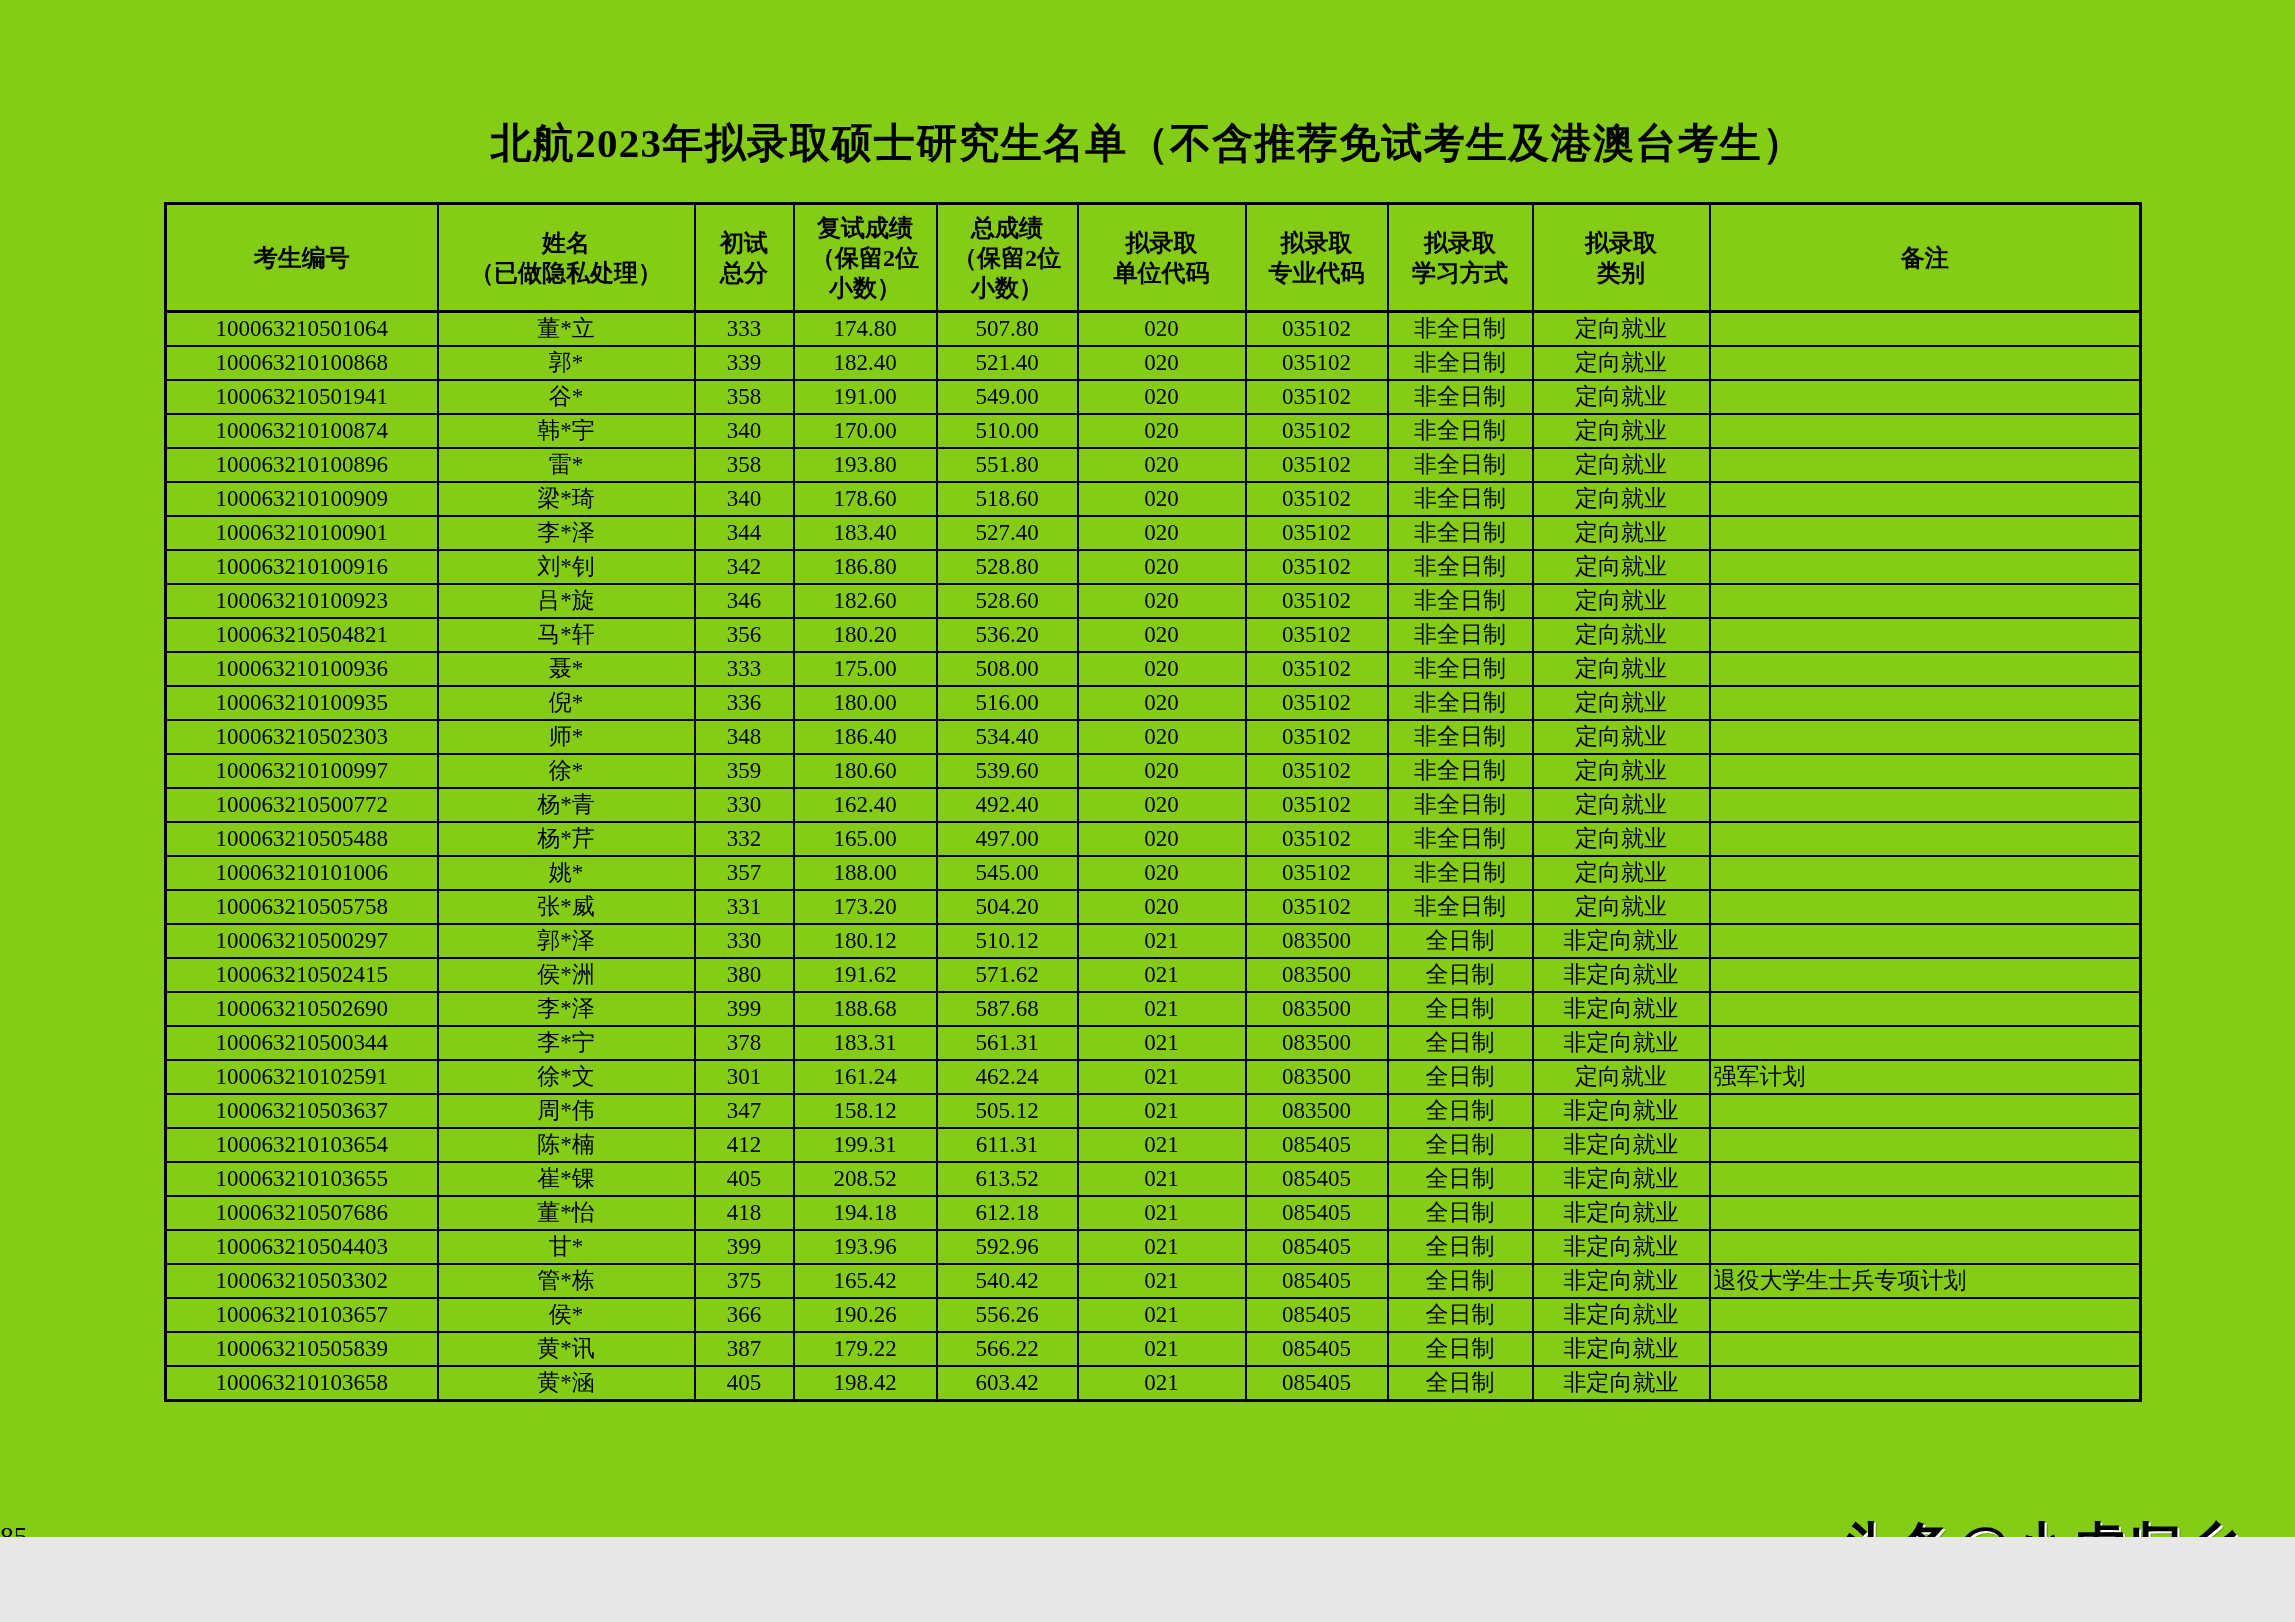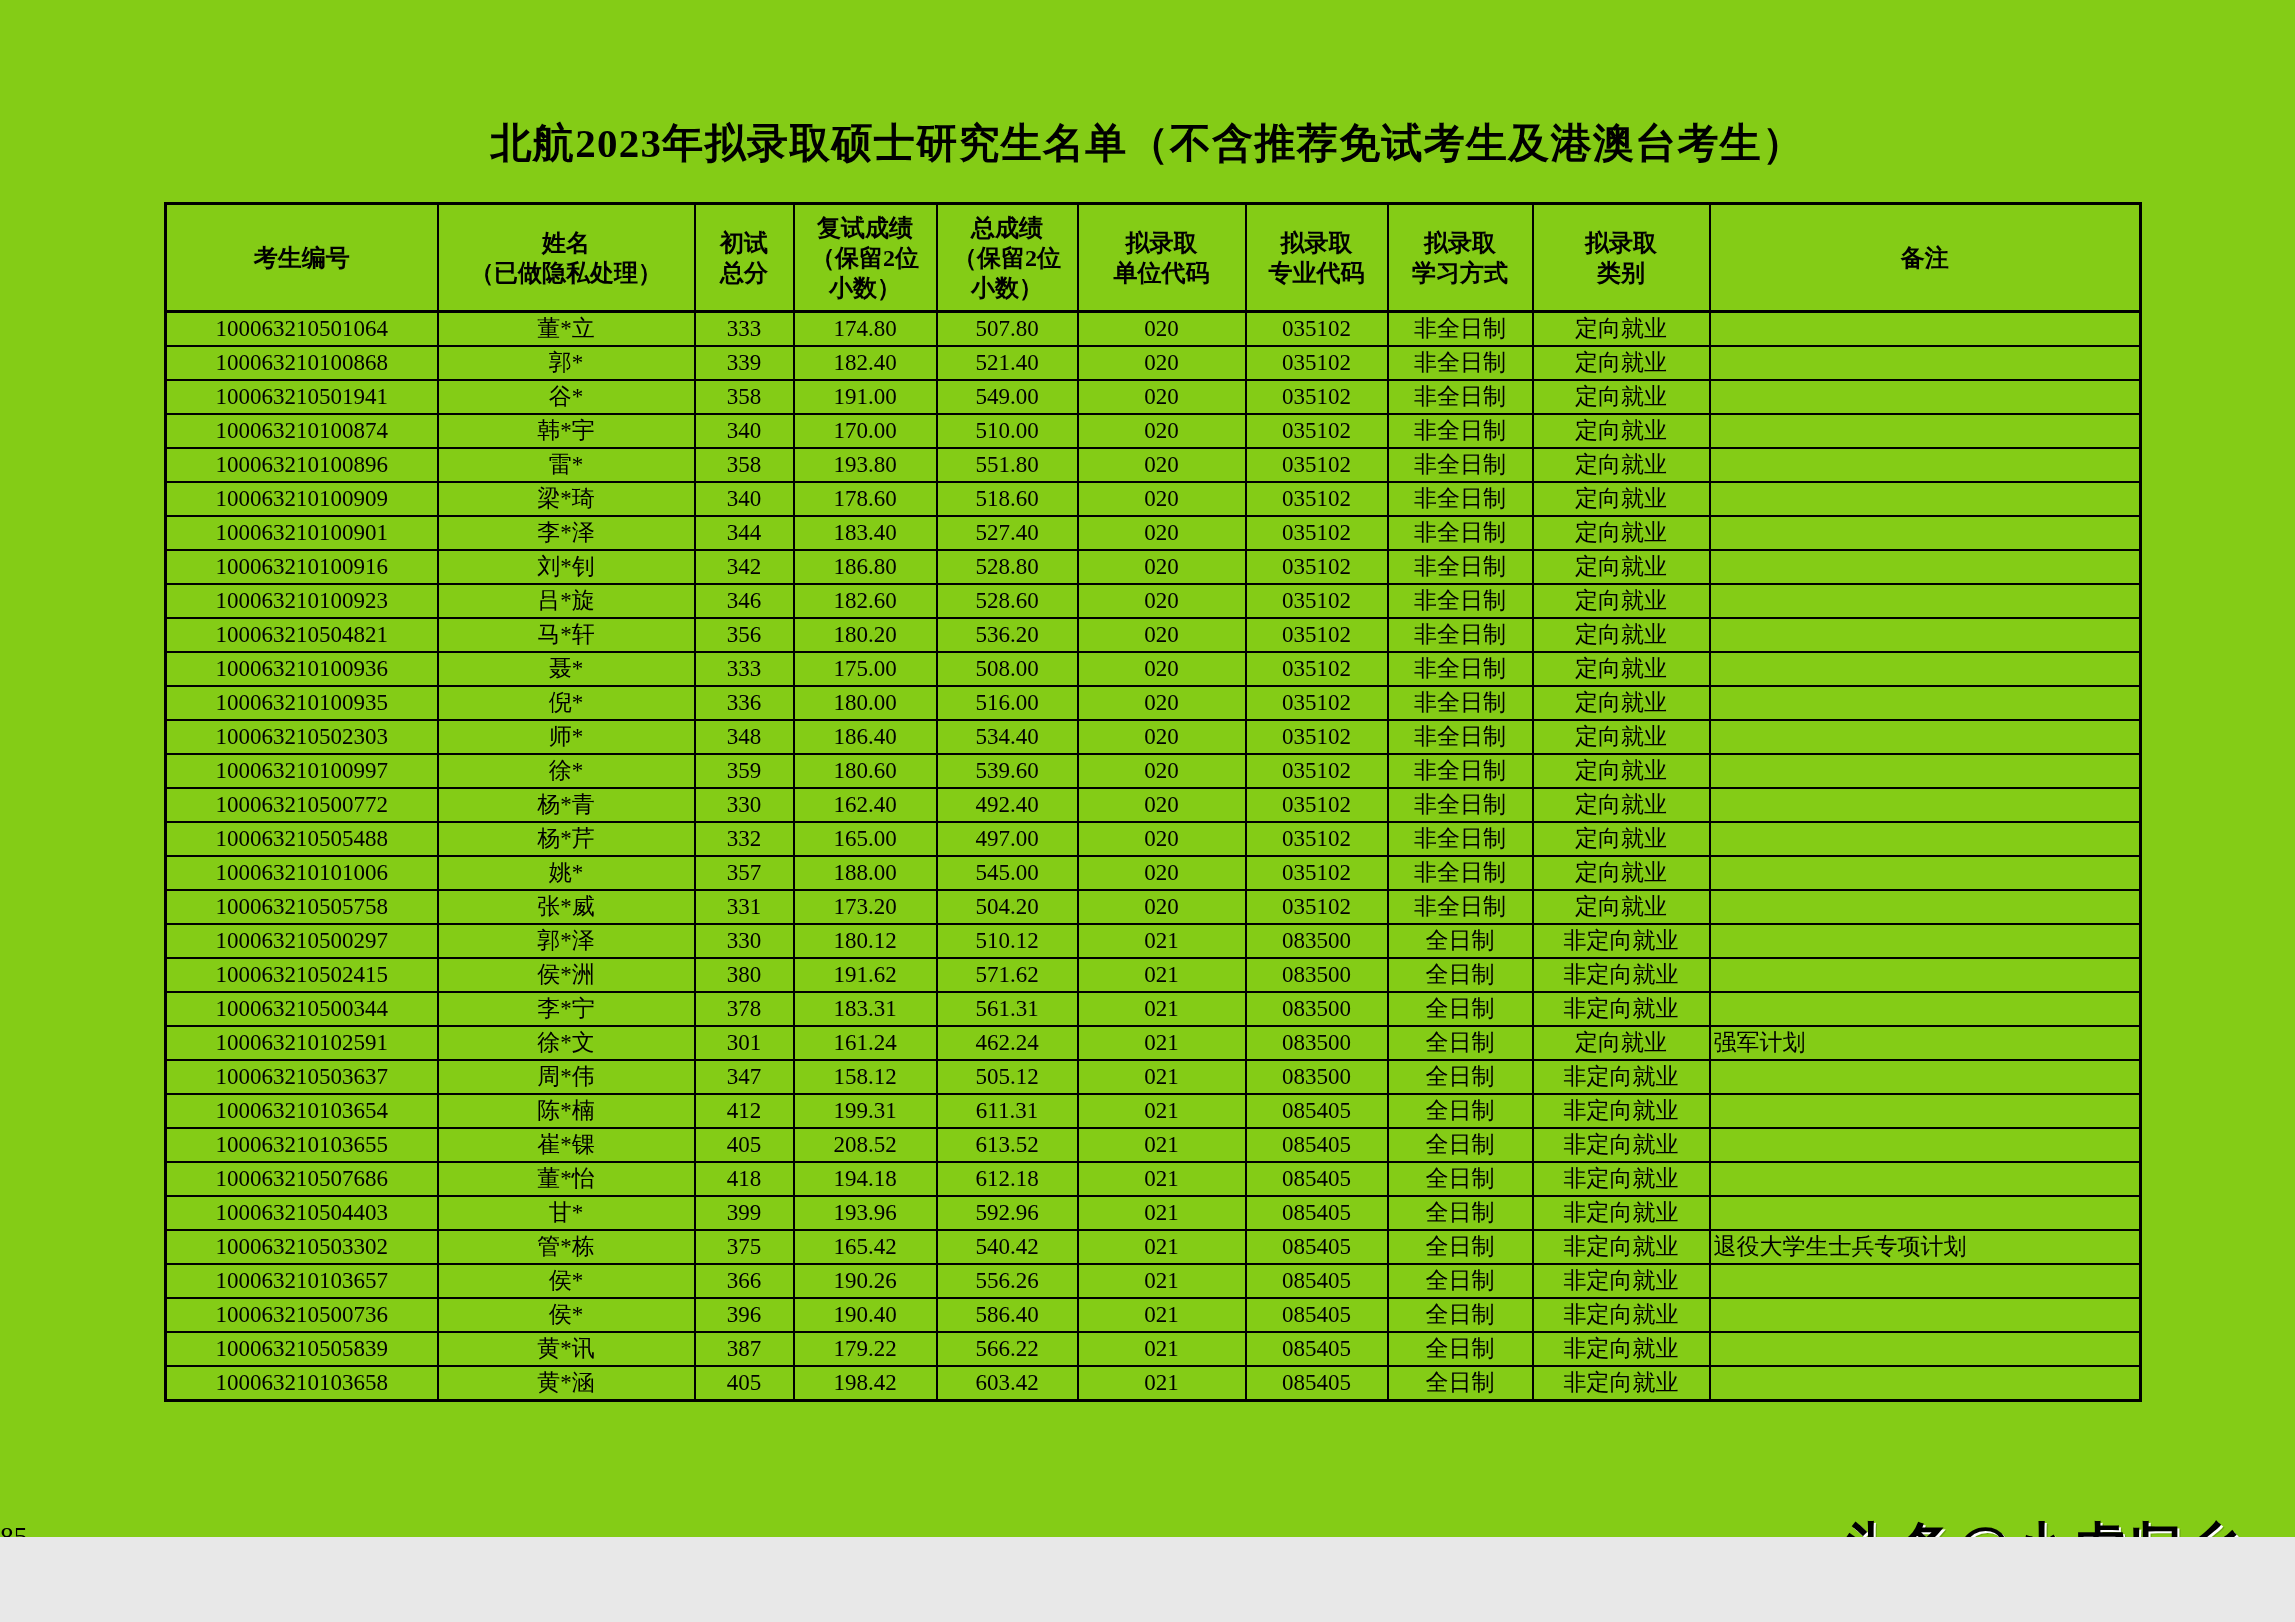--- a/index.html
+++ b/index.html
@@ -357,20 +357,32 @@
             <td>380</td>
             <td>191.62</td>
             <td>571.62</td>
             <td>021</td>
             <td>083500</td>
             <td>全日制</td>
             <td>非定向就业</td>
             <td class="remark"></td>
           </tr>
           <tr>
+            <td>100063210502690</td>
+            <td>李*泽</td>
+            <td>399</td>
+            <td>188.68</td>
+            <td>587.68</td>
+            <td>021</td>
+            <td>083500</td>
+            <td>全日制</td>
+            <td>非定向就业</td>
+            <td class="remark"></td>
+          </tr>
+          <tr>
             <td>100063210500344</td>
             <td>李*宁</td>
             <td>378</td>
             <td>183.31</td>
             <td>561.31</td>
             <td>021</td>
             <td>083500</td>
             <td>全日制</td>
             <td>非定向就业</td>
             <td class="remark"></td>
@@ -465,32 +477,20 @@
             <td>366</td>
             <td>190.26</td>
             <td>556.26</td>
             <td>021</td>
             <td>085405</td>
             <td>全日制</td>
             <td>非定向就业</td>
             <td class="remark"></td>
           </tr>
           <tr>
-            <td>100063210500736</td>
-            <td>侯*</td>
-            <td>396</td>
-            <td>190.40</td>
-            <td>586.40</td>
-            <td>021</td>
-            <td>085405</td>
-            <td>全日制</td>
-            <td>非定向就业</td>
-            <td class="remark"></td>
-          </tr>
-          <tr>
             <td>100063210505839</td>
             <td>黄*讯</td>
             <td>387</td>
             <td>179.22</td>
             <td>566.22</td>
             <td>021</td>
             <td>085405</td>
             <td>全日制</td>
             <td>非定向就业</td>
             <td class="remark"></td>

